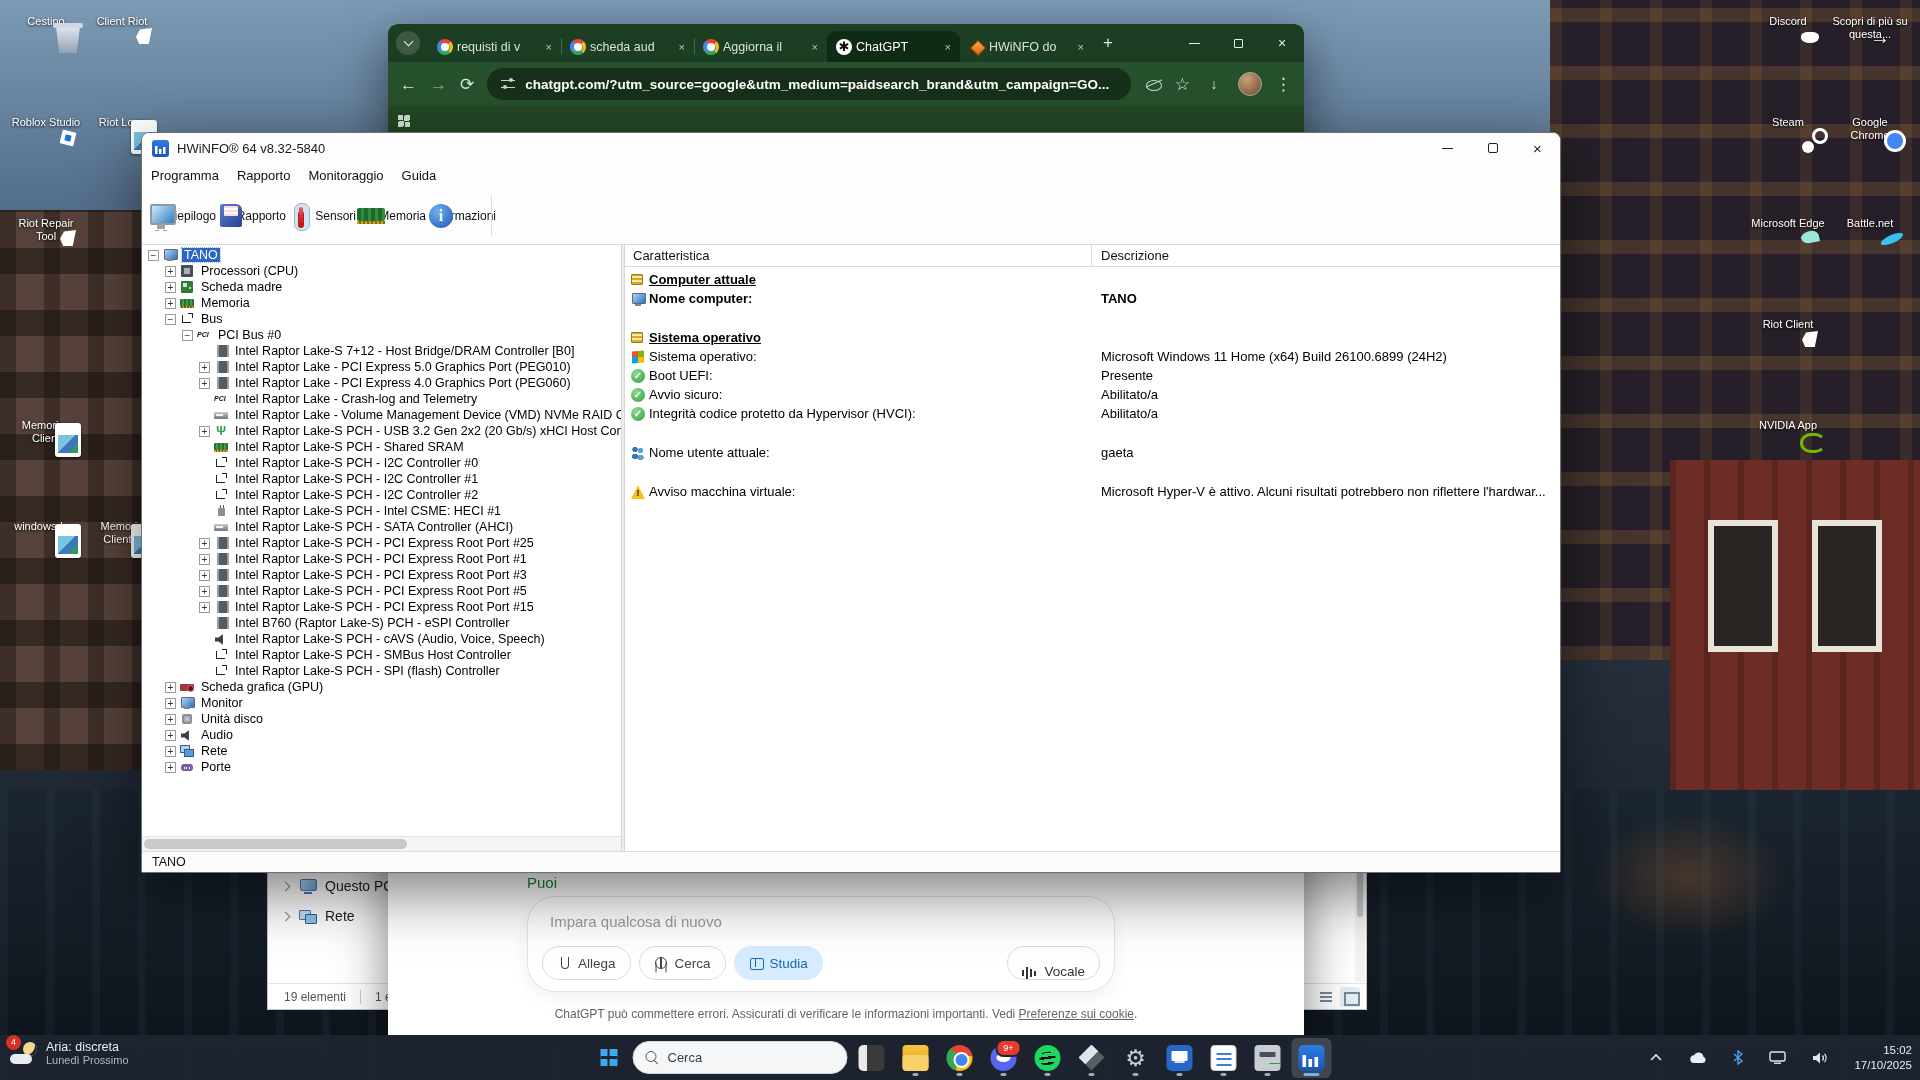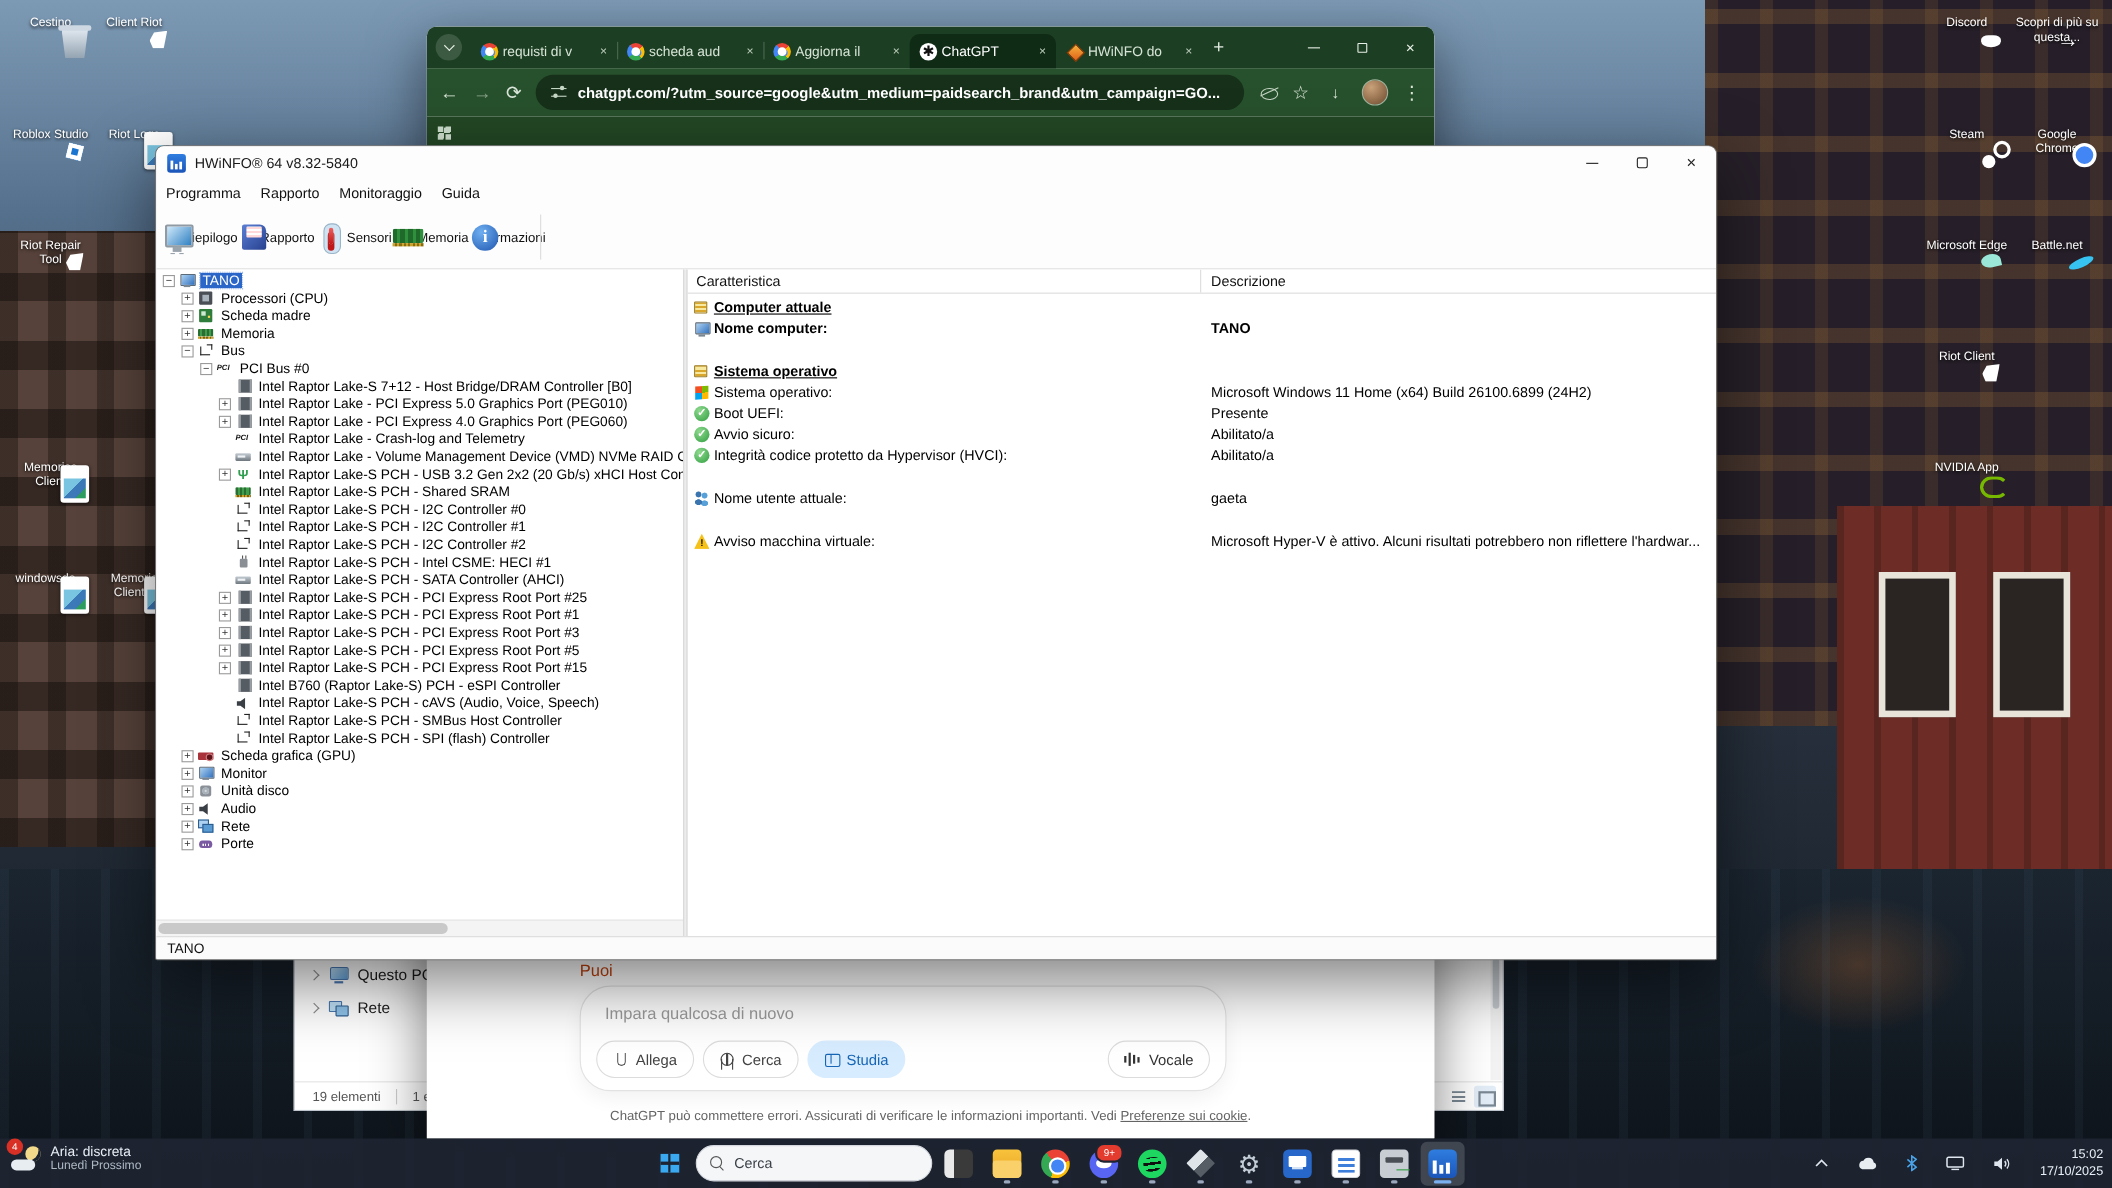--- a/index.html
+++ b/index.html
@@ -95,33 +95,33 @@
 .url{font-size:13.5px;font-weight:700;color:#fff;white-space:nowrap;overflow:hidden}
 .eyeoff{width:18px;height:12px;position:relative;flex:none}
 .eyeoff::before{content:"";position:absolute;left:2px;top:2px;width:14px;height:9px;border:1.5px solid #c5d6c5;border-radius:50%}
 .eyeoff::after{content:"";position:absolute;left:1px;top:5px;width:18px;border-top:1.5px solid #c5d6c5;transform:rotate(-25deg)}
 .dlwrap{width:22px;height:22px;border-radius:50%;position:relative;display:flex;align-items:center;justify-content:center;font-size:14px}
 .avatar{width:24px;height:24px;border-radius:50%;background:radial-gradient(circle at 35% 30%,#c9a27a,#6e4a2e);border:1.5px solid #9fb49f}
 .bookbar{height:30px;background:#234724;display:flex;align-items:center;padding-left:10px}
 .sqs{width:12px;height:12px;background:conic-gradient(#cfe0cf 0 25%,transparent 0 50%,#cfe0cf 0 75%,transparent 0);background-size:10px 10px;background-repeat:no-repeat;background-position:center;outline:0;position:relative}
 .sqs::before{content:"";position:absolute;inset:0;background:linear-gradient(#cfe0cf,#cfe0cf) 0 0/5px 5px no-repeat,linear-gradient(#cfe0cf,#cfe0cf) 7px 0/5px 5px no-repeat,linear-gradient(#cfe0cf,#cfe0cf) 0 7px/5px 5px no-repeat,linear-gradient(#cfe0cf,#cfe0cf) 7px 7px/5px 5px no-repeat}
 .pagebody{position:relative;height:calc(100% - 112px);background:#fff}
-.gpt-part{position:absolute;left:139px;top:738px;font-size:15px;color:#c2410c}
+.gpt-part{position:absolute;left:139px;top:738px;font-size:15px;color:#15803d}
 .composer{position:absolute;left:139px;top:760px;width:588px;height:96px;background:#fff;border:1px solid #e2e2e2;border-radius:28px;box-shadow:0 6px 18px rgba(0,0,0,.06)}
 .cph{position:absolute;left:22px;top:16px;font-size:15px;color:#9a9a9a}
 .cbtns{position:absolute;left:14px;bottom:11px;display:flex;gap:8px}
 .pill{height:34px;border-radius:17px;border:1px solid #dcdcdc;background:#fff;color:#444;font-size:13.5px;display:flex;align-items:center;gap:7px;padding:0 14px}
 .pill[data-active="true"]{background:#d8ecff;border-color:#d8ecff;color:#1766b5}
 .bic{width:14px;height:14px;position:relative;flex:none}
 .pill[data-ic="paperclip"] .bic::before{content:"";position:absolute;left:4px;top:1px;width:6px;height:11px;border:1.5px solid currentColor;border-top:none;border-radius:0 0 4px 4px}
 .pill[data-ic="globe"] .bic::before{content:"";position:absolute;inset:1px;border:1.4px solid currentColor;border-radius:50%}
 .pill[data-ic="globe"] .bic::after{content:"";position:absolute;left:6px;top:1px;width:2px;height:12px;background:currentColor;box-shadow:-5px 5px 0 -0.5px currentColor,5px 5px 0 -0.5px currentColor;transform:scaleY(.9)}
 .pill[data-ic="book"] .bic::before{content:"";position:absolute;left:1px;top:2px;width:12px;height:10px;border:1.4px solid currentColor;border-radius:2px}
 .pill[data-ic="book"] .bic::after{content:"";position:absolute;left:6.3px;top:3px;width:1.4px;height:8px;background:currentColor}
-.voice{position:absolute;right:14px;bottom:11px;height:34px;border-radius:17px;border:1px solid #dcdcdc;background:#fff;color:#333;font-size:13.5px;display:flex;align-items:center;gap:8px;padding:0 14px}
+.voice{position:absolute;right:14px;bottom:11px;height:34px;border-radius:17px;border:1px solid #dcdcdc;background:#fff;color:#333;font-size:13.5px;display:flex;align-items:flex-end;gap:8px;padding:0 14px}
 .vbars{width:14px;height:12px;background:linear-gradient(#333,#333) 0 50%/2px 6px no-repeat,linear-gradient(#333,#333) 4px 50%/2px 12px no-repeat,linear-gradient(#333,#333) 8px 50%/2px 8px no-repeat,linear-gradient(#333,#333) 12px 50%/2px 5px no-repeat}
 .disclaimer{position:absolute;left:0;right:0;bottom:14px;text-align:center;font-size:12px;color:#646464}
 .disclaimer a{color:#646464;text-decoration:underline}
 
 .hw{position:absolute;left:141px;top:132px;width:1420px;height:741px;background:#fff;border:1px solid #6f6f6f;border-radius:8px 8px 2px 2px;box-shadow:0 20px 60px rgba(0,0,0,.5);z-index:20;overflow:hidden}
 .hw-title{height:30px;background:#fdfdfd;display:flex;align-items:center;padding-left:10px;position:relative}
 .hw-appicon{width:17px;height:17px;border-radius:3px;background:linear-gradient(180deg,#2f7de0,#1b55b8);position:relative;margin-right:8px}
 .hw-appicon::before{content:"";position:absolute;left:3px;bottom:3px;width:11px;height:8px;background:linear-gradient(#fff,#fff) 0 100%/2.5px 8px no-repeat,linear-gradient(#fff,#fff) 4px 100%/2.5px 5px no-repeat,linear-gradient(#fff,#fff) 8px 100%/2.5px 7px no-repeat}
 .hw-title .t{font-size:13px;color:#1a1a1a}
 .hw-ctrls{position:absolute;right:0;top:0;height:30px;display:flex}

